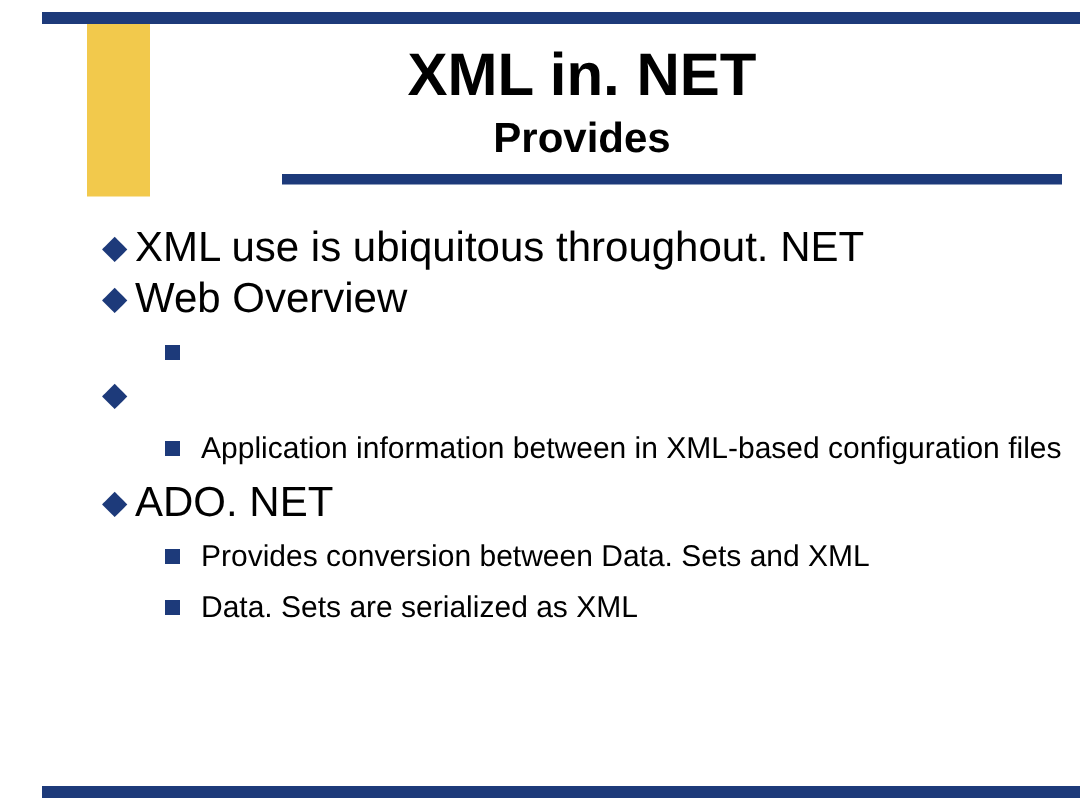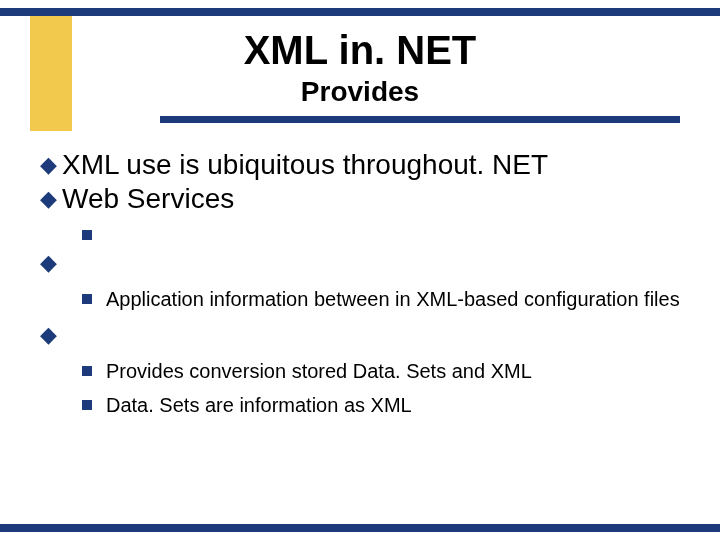--- a/index.html
+++ b/index.html
@@ -1,17 +1,17 @@
 <!DOCTYPE html>
 <html><head>
 <meta charset="utf-8">
 <style>
   * { margin: 0; padding: 0; box-sizing: border-box; }
   html, body { width: 720px; height: 540px; background: #fff; font-family: Arial, Helvetica, sans-serif; overflow: hidden; }
-  .slide { position: relative; width: 608px; height: 540px; }
+  .slide { position: relative; width: 608px; height: 540px; margin-left: 28px; }
 
   .topbar { position: absolute; top: 8px; left: 0; width: 720px; height: 8px; background: #1d3a7a; }
   .goldblock { position: absolute; top: 16px; left: 30px; width: 42px; height: 115px; background: #f2c94c; }
 
   .title { position: absolute; top: 28px; left: 0; width: 720px; text-align: center; font-size: 40px; font-weight: bold; color: #000; }
   .subtitle { position: absolute; top: 76px; left: 0; width: 720px; text-align: center; font-size: 28px; font-weight: bold; color: #000; }
   .underline { position: absolute; top: 116px; left: 160px; width: 520px; height: 7px; background: #1d3a7a; }
 
   .content { position: absolute; top: 150px; left: 40px; width: 640px; color: #000; }
 
@@ -38,46 +38,47 @@
 
   <div class="content">
 
     <div class="item-l1">
       <span class="bullet1">◆</span>
       <span class="text">XML use is ubiquitous throughout. NET</span>
     </div>
 
     <div class="item-l1">
       <span class="bullet1">◆</span>
-      <span class="text">Web Services</span>
+      <span class="text">Web Overview</span>
     </div>
 
     <div class="item-l2">
       <span class="bullet2"></span>
     </div>
 
     <div class="item-l1">
       <span class="bullet1">◆</span>
     </div>
 
     <div class="item-l2">
       <span class="bullet2"></span>
       <span class="text">Application information between in XML-based configuration files</span>
     </div>
 
     <div class="item-l1">
       <span class="bullet1">◆</span>
+      <span class="text">ADO. NET</span>
     </div>
 
     <div class="item-l2">
       <span class="bullet2"></span>
-      <span class="text">Provides conversion stored Data. Sets and XML</span>
+      <span class="text">Provides conversion between Data. Sets and XML</span>
     </div>
 
     <div class="item-l2">
       <span class="bullet2"></span>
-      <span class="text">Data. Sets are information as XML</span>
+      <span class="text">Data. Sets are serialized as XML</span>
     </div>
 
   </div>
 
   <div class="bottombar"></div>
 </div>
 
 </body></html>

